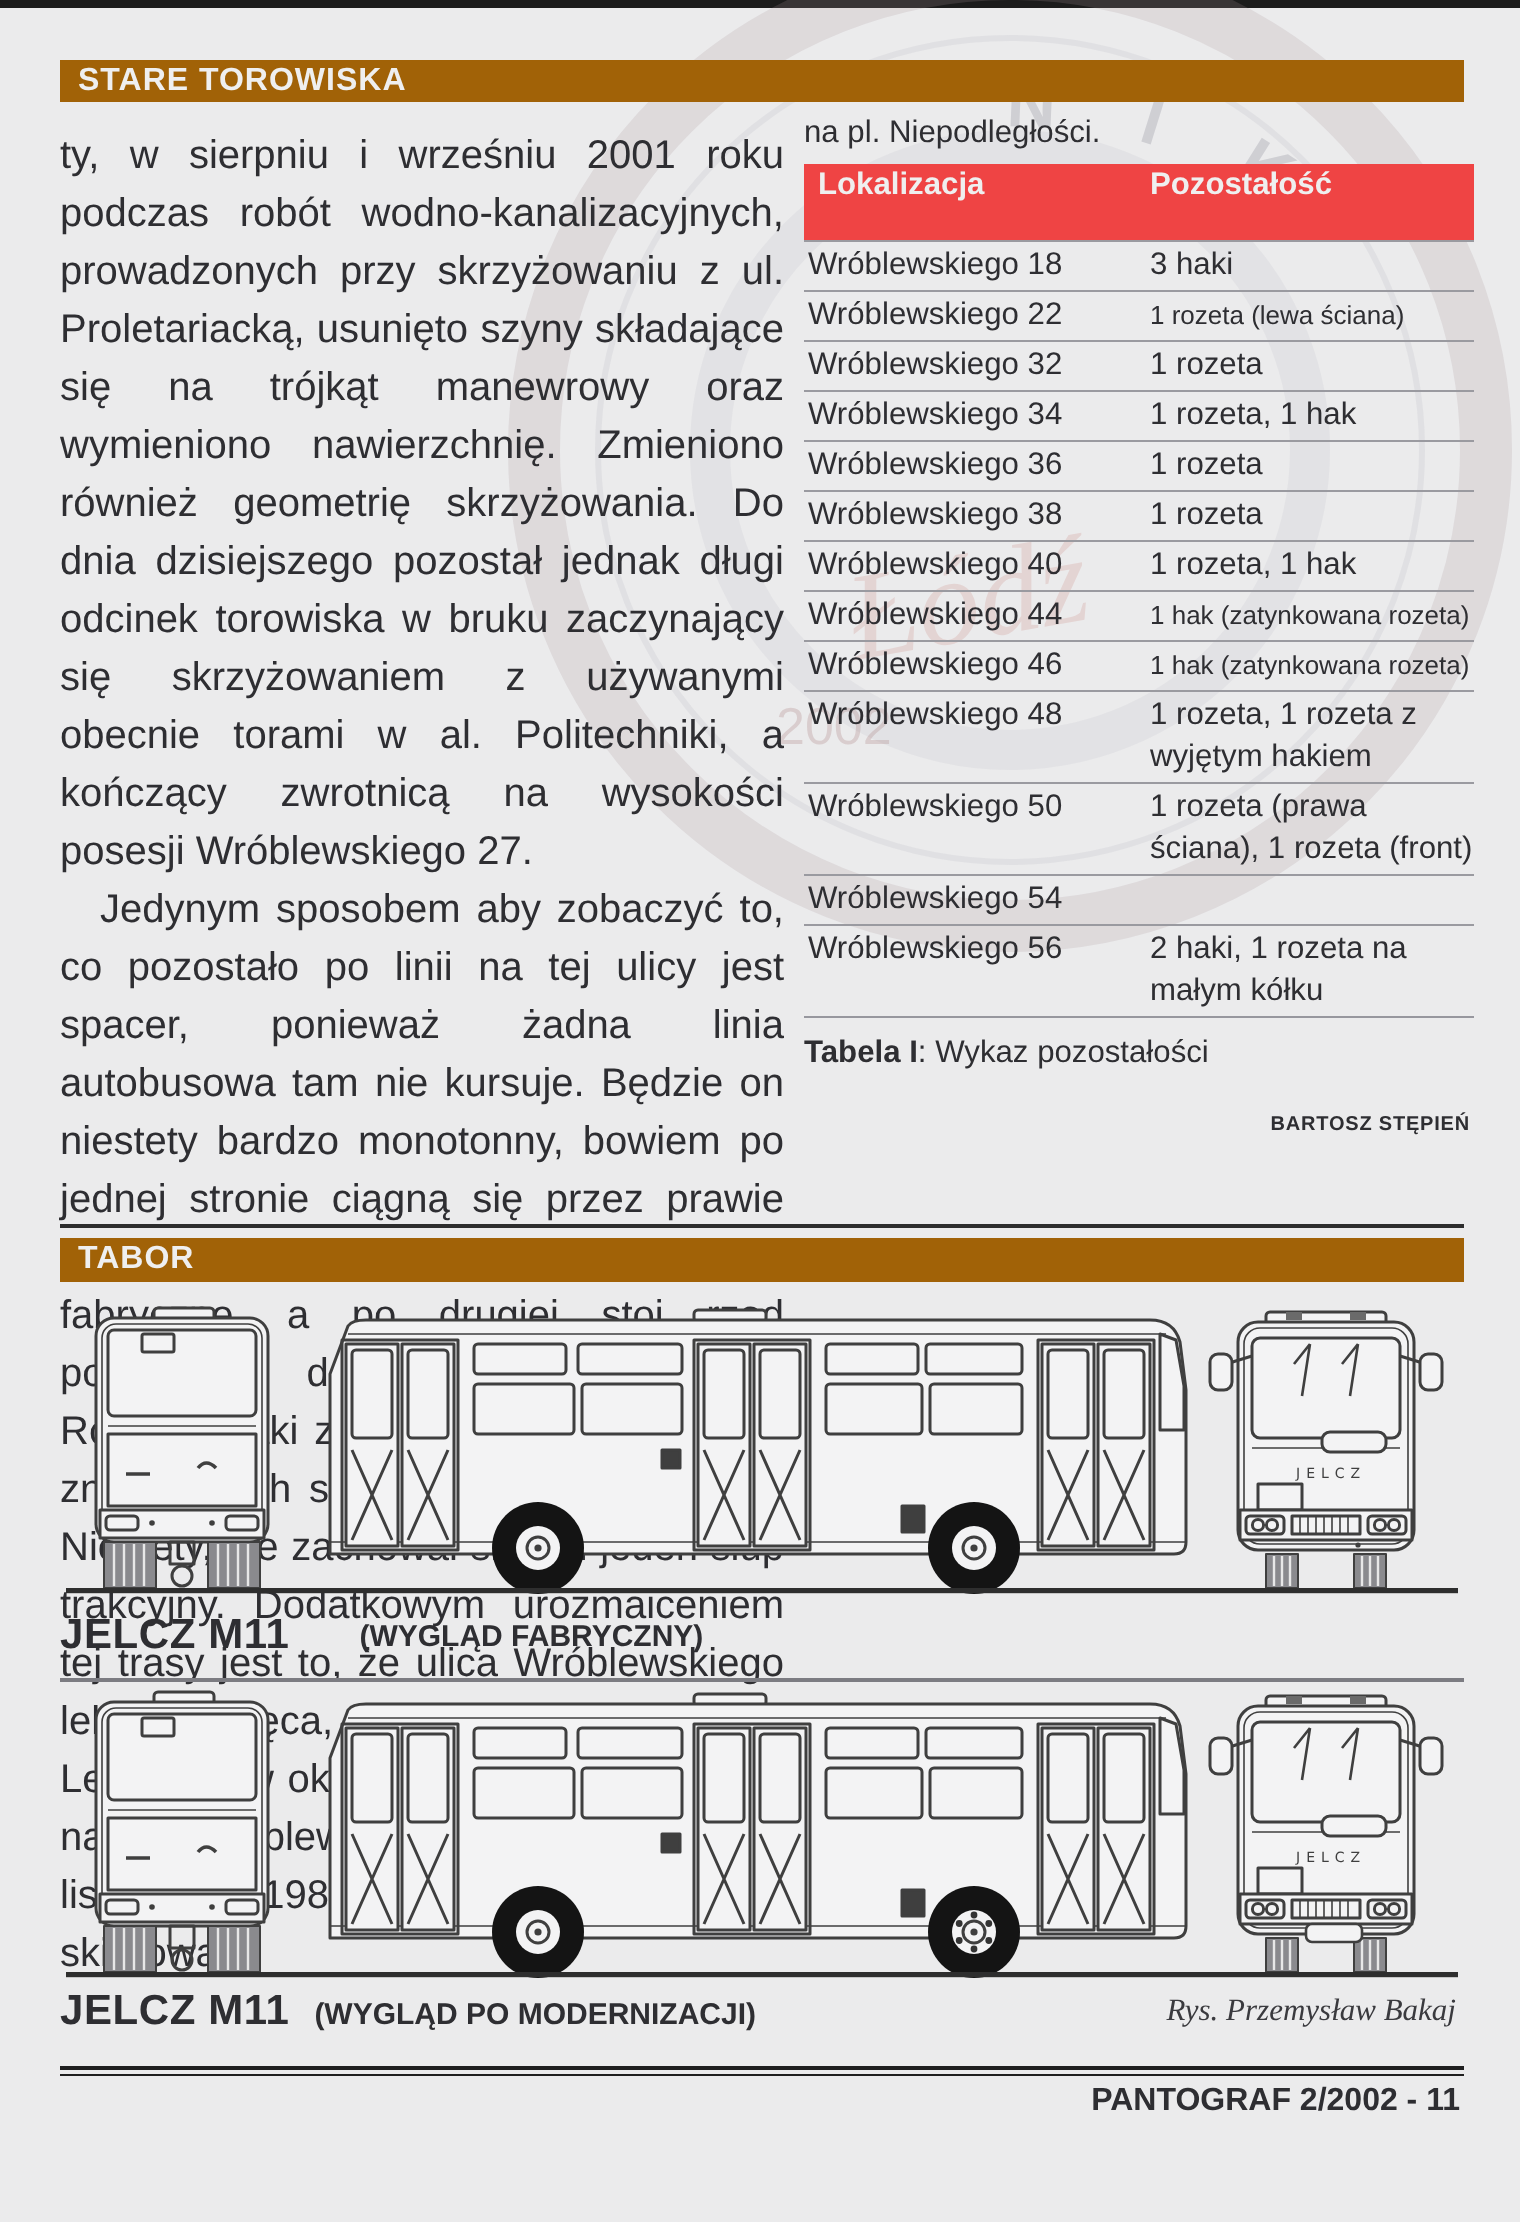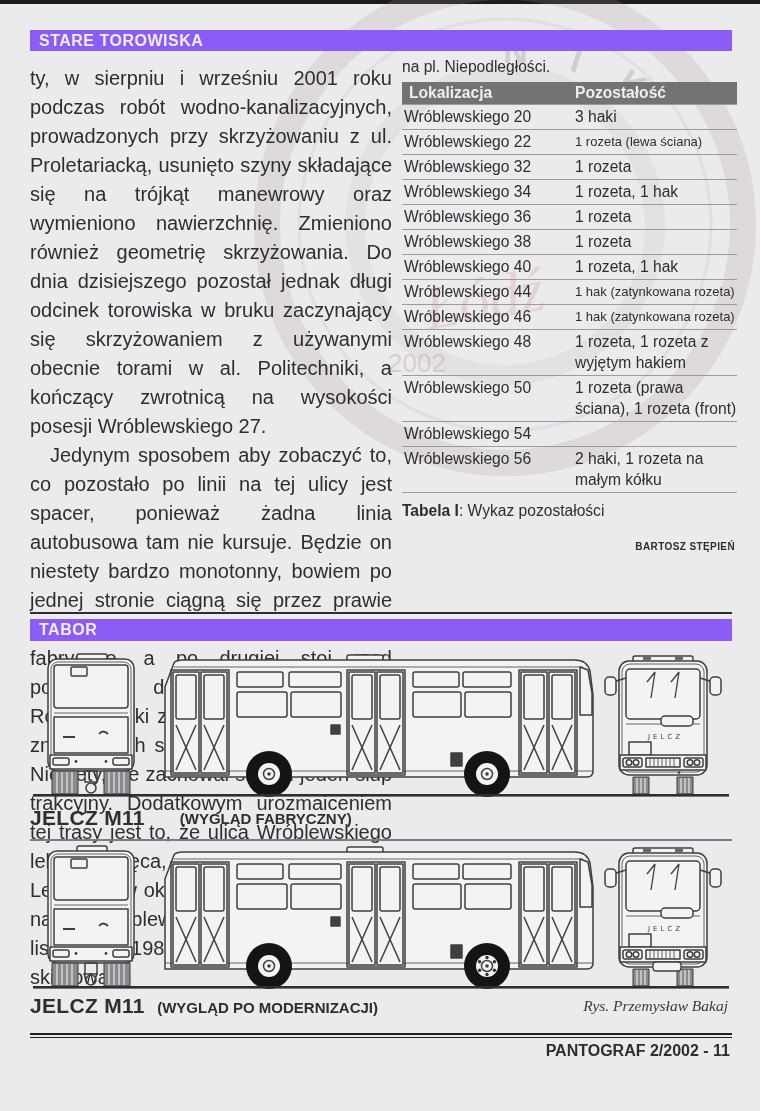--- a/index.html
+++ b/index.html
@@ -5,41 +5,41 @@
   html,body{margin:0;padding:0;background:#d8d8da;}
   .page{
     position:relative;width:760px;height:1111px;margin:0 auto;
     background:#ebebec;overflow:hidden;
     font-family:"Liberation Sans",sans-serif;color:#2e2e32;
   }
   .top-edge{position:absolute;left:0;top:0;width:760px;height:4px;background:#1c1c1c;}
   .wm{position:absolute;left:0;top:0;pointer-events:none;}
 
   .section-bar{
-    position:absolute;left:30px;width:702px;height:21px;background:#8b5cf6;
+    position:absolute;left:30px;width:702px;height:21px;background:#a16207;
     color:#efefef;font-weight:bold;font-size:16px;line-height:21px;
     padding-left:9px;letter-spacing:.5px;box-sizing:border-box;
   }
   .bar-stare{top:30px;}
   .bar-tabor{top:619px;height:22px;line-height:22px;}
   .rule-above-tabor{position:absolute;left:30px;top:612px;width:702px;height:2px;background:#2d2d2d;}
 
   .col-left{
     position:absolute;left:30px;top:64px;width:362px;
     font-size:20px;line-height:29px;text-align:justify;
   }
   .col-left p{margin:0;}
   .col-left p.indent{text-indent:20px;}
 
   .col-right{position:absolute;left:402px;top:56px;width:335px;font-size:15.6px;line-height:21px;}
   .lead{margin:0 0 5px 0;}
 
   .rtable{width:335px;border-bottom:1px solid #97979e;}
   .thead{
-    background:#737373;color:#efefef;font-weight:bold;height:22px;line-height:22px;
+    background:#ef4444;color:#efefef;font-weight:bold;height:38px;line-height:22px;
     position:relative;
   }
   .thead .c1{padding-left:7px;}
   .thead .c2{position:absolute;left:173px;top:0;}
   .trow{display:flex;border-top:1px solid #9a9aa0;padding:1px 0 2px 0;}
   .trow:first-of-type{border-top:none;}
   .trow .c1{flex:0 0 166px;padding-left:2px;box-sizing:border-box;}
   .trow .c2{flex:1;padding-left:7px;}
   .trow.compact .c2{font-size:13px;line-height:17px;padding-top:2px;}
 
@@ -203,21 +203,21 @@
 
   <div class="col-right">
     <p class="lead">na pl. Niepodległości.</p>
 
     <div class="rtable">
       <div class="thead">
         <span class="c1">Lokalizacja</span>
         <span class="c2">Pozostałość</span>
       </div>
       <div class="trow">
-          <span class="c1">Wróblewskiego 20</span>
+          <span class="c1">Wróblewskiego 18</span>
           <span class="c2">3 haki</span>
         </div>
       <div class="trow compact">
           <span class="c1">Wróblewskiego 22</span>
           <span class="c2">1 rozeta (lewa ściana)</span>
         </div>
       <div class="trow">
           <span class="c1">Wróblewskiego 32</span>
           <span class="c2">1 rozeta</span>
         </div>

